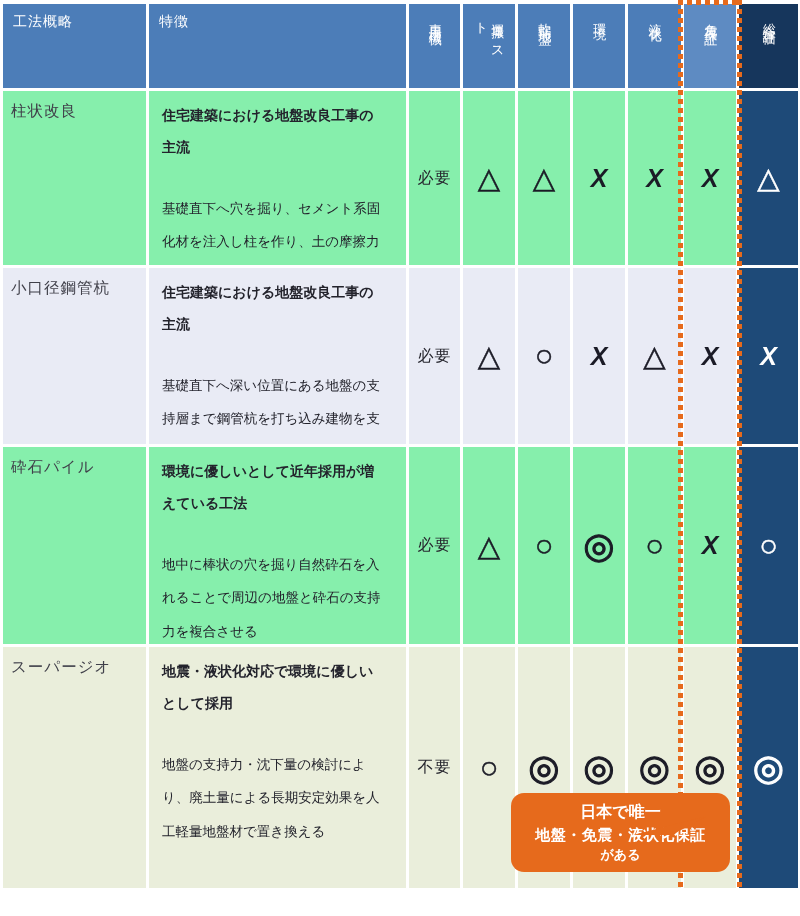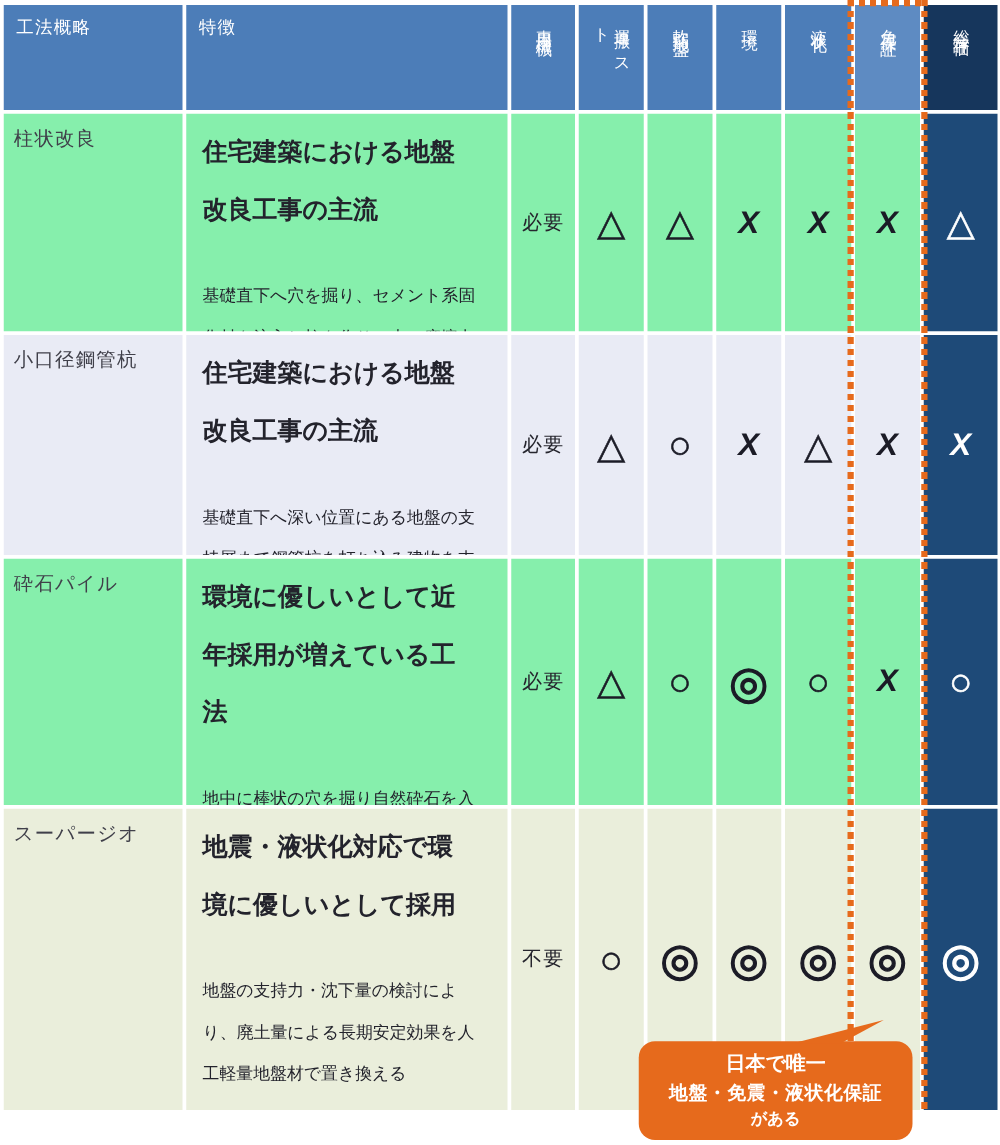--- a/index.html
+++ b/index.html
@@ -34,21 +34,21 @@
     font-size:13px;letter-spacing:3px;line-height:1.25;
     white-space:pre-line;
   }
   
   .r-light{background:#86efac;}
   .r-lighter{background:#E9EBF5;}
   .r-green{background:#EAEEDB;}
   .c-navy{background:#1E4A78;}
   .name-cell{padding:10px 8px;font-size:15.5px;color:#40404A;letter-spacing:1px;}
   .feat-cell{padding:8px 24px 8px 13px;color:#23232C;}
-  .feat-head{font-weight:bold;font-size:20px;line-height:2.3;}
+  .feat-head{font-weight:bold;font-size:14px;line-height:2.3;}
   .feat-desc{font-size:13.5px;line-height:2.45;margin-top:29px;}
   .mid{display:flex;align-items:center;justify-content:center;}
   .machine{font-size:16px;color:#26262E;letter-spacing:1px;}
   
   .sym{font-size:26px;color:#1B1B26;}
   .c-navy .sym{color:#ffffff;}
   .g-tri{font-size:29px;-webkit-text-stroke:0.5px currentColor;}
   .g-cir{font-size:31px;-webkit-text-stroke:0.5px currentColor;}
   .g-dbl{font-size:36px;-webkit-text-stroke:1.1px currentColor;}
   .g-x{font-size:25px;font-style:italic;font-weight:bold;}
@@ -59,21 +59,21 @@
   }
   .dot-h{
     position:absolute;height:5px;z-index:3;
     background-image:repeating-linear-gradient(to right,#E66A1C 0px,#E66A1C 5px,transparent 5px,transparent 9px);
   }
   #dot-left{left:678px;top:0;height:888px;}
   #dot-right{left:737px;top:0;height:888px;}
   #dot-top{left:678px;top:0;width:64px;}
   
   .callout{
-    position:absolute;left:511px;top:833px;width:219px;height:79px;
+    position:absolute;left:511px;top:793px;width:219px;height:79px;
     background:#E66A1C;border-radius:13px;z-index:5;
     display:flex;flex-direction:column;align-items:center;justify-content:center;
     color:#ffffff;font-weight:bold;text-align:center;
   }
   .callout .l1{font-size:16px;line-height:22px;}
   .callout .l2{font-size:15px;line-height:23px;letter-spacing:0.5px;}
   .callout .l3{font-size:13px;line-height:18px;}
   .callout-tail{position:absolute;left:630px;top:812px;z-index:6;}
 </style>
 </head>

